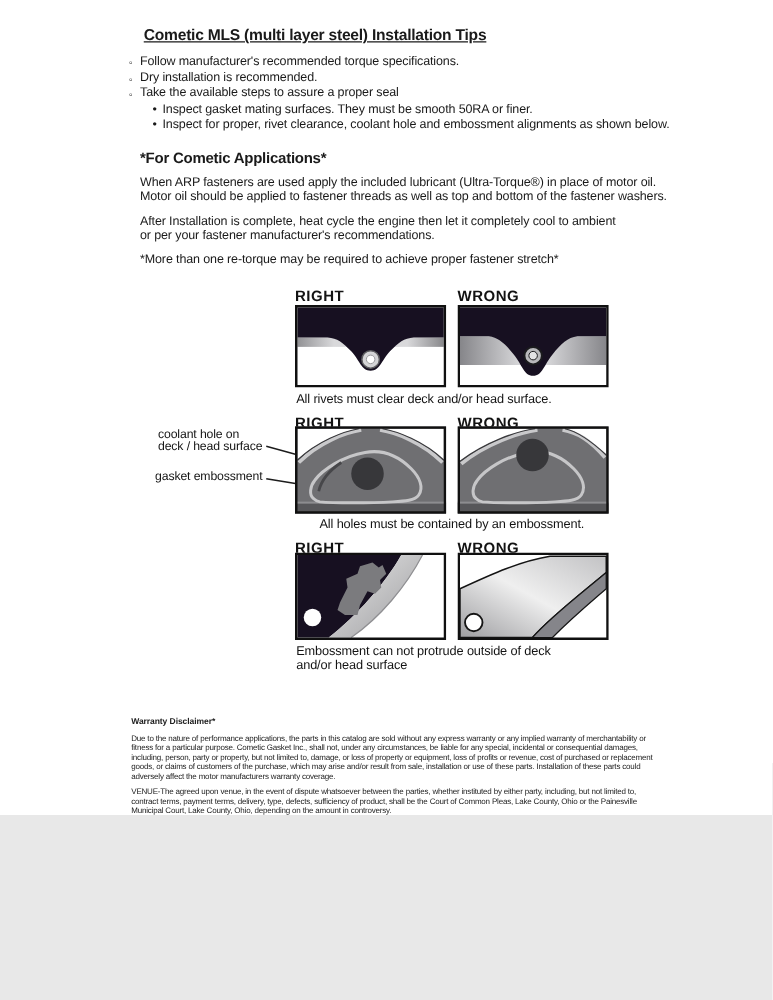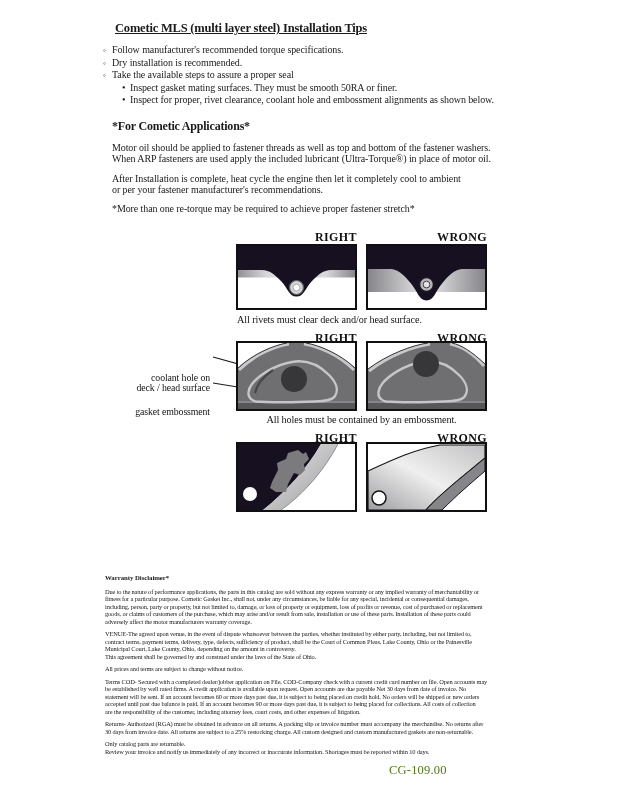--- a/index.html
+++ b/index.html
@@ -1,42 +1,42 @@
 <!DOCTYPE html>
 <html><head>
 <meta charset="utf-8">
 <style>
   html,body{margin:0;padding:0;background:#e8e8e8;}
-  .page{position:relative;width:618px;height:800px;background:#ffffff;margin:0 auto;
-        font-family:Liberation Serif, serif;color:#1a1a1a;overflow:hidden;}
+  .page{position:relative;width:618px;height:652px;background:#ffffff;margin:0 auto;
+        font-family:Liberation Sans, sans-serif;color:#1a1a1a;overflow:hidden;}
   .abs{position:absolute;}
 
   .title{left:115px;top:21px;font-size:12.5px;font-weight:bold;text-decoration:underline;
          letter-spacing:-0.2px;white-space:nowrap;}
 
   .tips{left:103px;top:44px;font-size:10px;line-height:12.5px;letter-spacing:-0.1px;}
   .tip-row{display:flex;white-space:nowrap;}
   .mk0{width:9px;font-size:8.5px;flex:0 0 9px;}
   .mk1{width:8px;font-size:10px;flex:0 0 8px;}
   .sub{margin-left:19px;}
 
   .diesel{left:112px;top:119px;font-size:10px;letter-spacing:-0.1px;}
   .diesel-h{font-size:12px;font-weight:bold;letter-spacing:-0.2px;margin:0 0 8px 0;}
   .dpara{margin:0 0 8.5px 0;line-height:11px;white-space:nowrap;}
 
   .fig{left:0;width:618px;}
-  .fig-label{position:absolute;width:121px;text-align:right;font-size:12px;font-weight:bold;
+  .fig-label{position:absolute;width:121px;text-align:left;font-size:12px;font-weight:bold;
              letter-spacing:0.4px;color:#131313;white-space:nowrap;}
   .panel{position:absolute;width:121px;}
   .panel svg{display:block;width:100%;height:100%;}
   .fig-cap{position:absolute;font-size:10.2px;letter-spacing:-0.1px;color:#131313;
            line-height:11px;white-space:nowrap;}
   .cap-center{width:251px;text-align:center;white-space:normal;}
   .callout{position:absolute;font-size:9.8px;line-height:10px;letter-spacing:-0.1px;
-           color:#131313;text-align:right;margin-top:30px;}
+           color:#131313;}
   .connectors{position:absolute;left:0;top:0;pointer-events:none;}
 
   .warranty{left:105px;top:574px;width:432px;color:#212121;}
   .w-head{font-size:6.8px;font-weight:bold;margin:0 0 6.5px 0;letter-spacing:-0.05px;}
   .w-paras{font-size:6.4px;line-height:7.5px;letter-spacing:-0.15px;}
   .w-para{margin:0 0 5px 0;}
   .w-para div{white-space:nowrap;}
 
   .pagenum{left:389px;top:763px;font-size:12.5px;letter-spacing:0.2px;color:#4d7c0f;}
 </style>
@@ -66,22 +66,22 @@
     </div>
     <div class="tip-row sub">
       <span class="mk1">•</span>
       <span>Inspect for proper, rivet clearance, coolant hole and embossment alignments as shown below.</span>
     </div>
   </div>
 
   <div class="abs diesel">
     <div class="diesel-h">*For Cometic Applications*</div>
     <div class="dpara">
+        <div>When ARP fasteners are used apply the included lubricant (Ultra-Torque®) in place of motor oil.</div>
         <div>Motor oil should be applied to fastener threads as well as top and bottom of the fastener washers.</div>
-        <div>When ARP fasteners are used apply the included lubricant (Ultra-Torque®) in place of motor oil.</div>
       </div>
     <div class="dpara">
         <div>After Installation is complete, heat cycle the engine then let it completely cool to ambient</div>
         <div>or per your fastener manufacturer's recommendations.</div>
       </div>
     <div class="dpara">*More than one re-torque may be required to achieve proper fastener stretch*</div>
   </div>
 
   <div class="abs fig" style="top:229px;height:100px;">
     <div class="fig-label" style="left:236px;top:1px;">RIGHT</div>
@@ -212,20 +212,24 @@
           </linearGradient>
         </defs>
         <rect width="121" height="70" fill="#ffffff"></rect>
         <path d="M2,29 C28,17 50,7 74,3 H119 V16 C95,36 74,52 60,68 H2 Z" fill="url(#d3w)" stroke="#151515" stroke-width="1.2"></path>
         <path d="M119,16 C95,36 74,52 60,68 H76 C92,52 104,42 119,29 Z" fill="#85858a" stroke="#151515" stroke-width="1"></path>
         <circle cx="13" cy="56" r="7" fill="#ffffff" stroke="#151515" stroke-width="1.5"></circle>
         <rect x="1" y="1" width="119" height="68" fill="none" stroke="#101010" stroke-width="2"></rect>
       </svg>
     </div>
 
+    <div class="fig-cap" style="left:237px;top:86px;">
+        <div>Embossment can not protrude outside of deck</div>
+        <div>and/or head surface</div>
+      </div>
   </div>
 
   <div class="abs warranty">
     <div class="w-head">Warranty Disclaimer*</div>
     <div class="w-paras">
         <div class="w-para">
           <div>Due to the nature of performance applications, the parts in this catalog are sold without any express warranty or any implied warranty of merchantability or</div>
           <div>fitness for a particular purpose.  Cometic Gasket Inc., shall not, under any circumstances, be liable for any special, incidental or consequential damages,</div>
           <div>including, person, party or property, but not limited to, damage, or loss of property or equipment, loss of profits or revenue, cost of purchased or replacement</div>
           <div>goods, or claims of customers of the purchase, which may arise and/or result from sale, installation or use of these parts.  Installation of these parts could</div>

